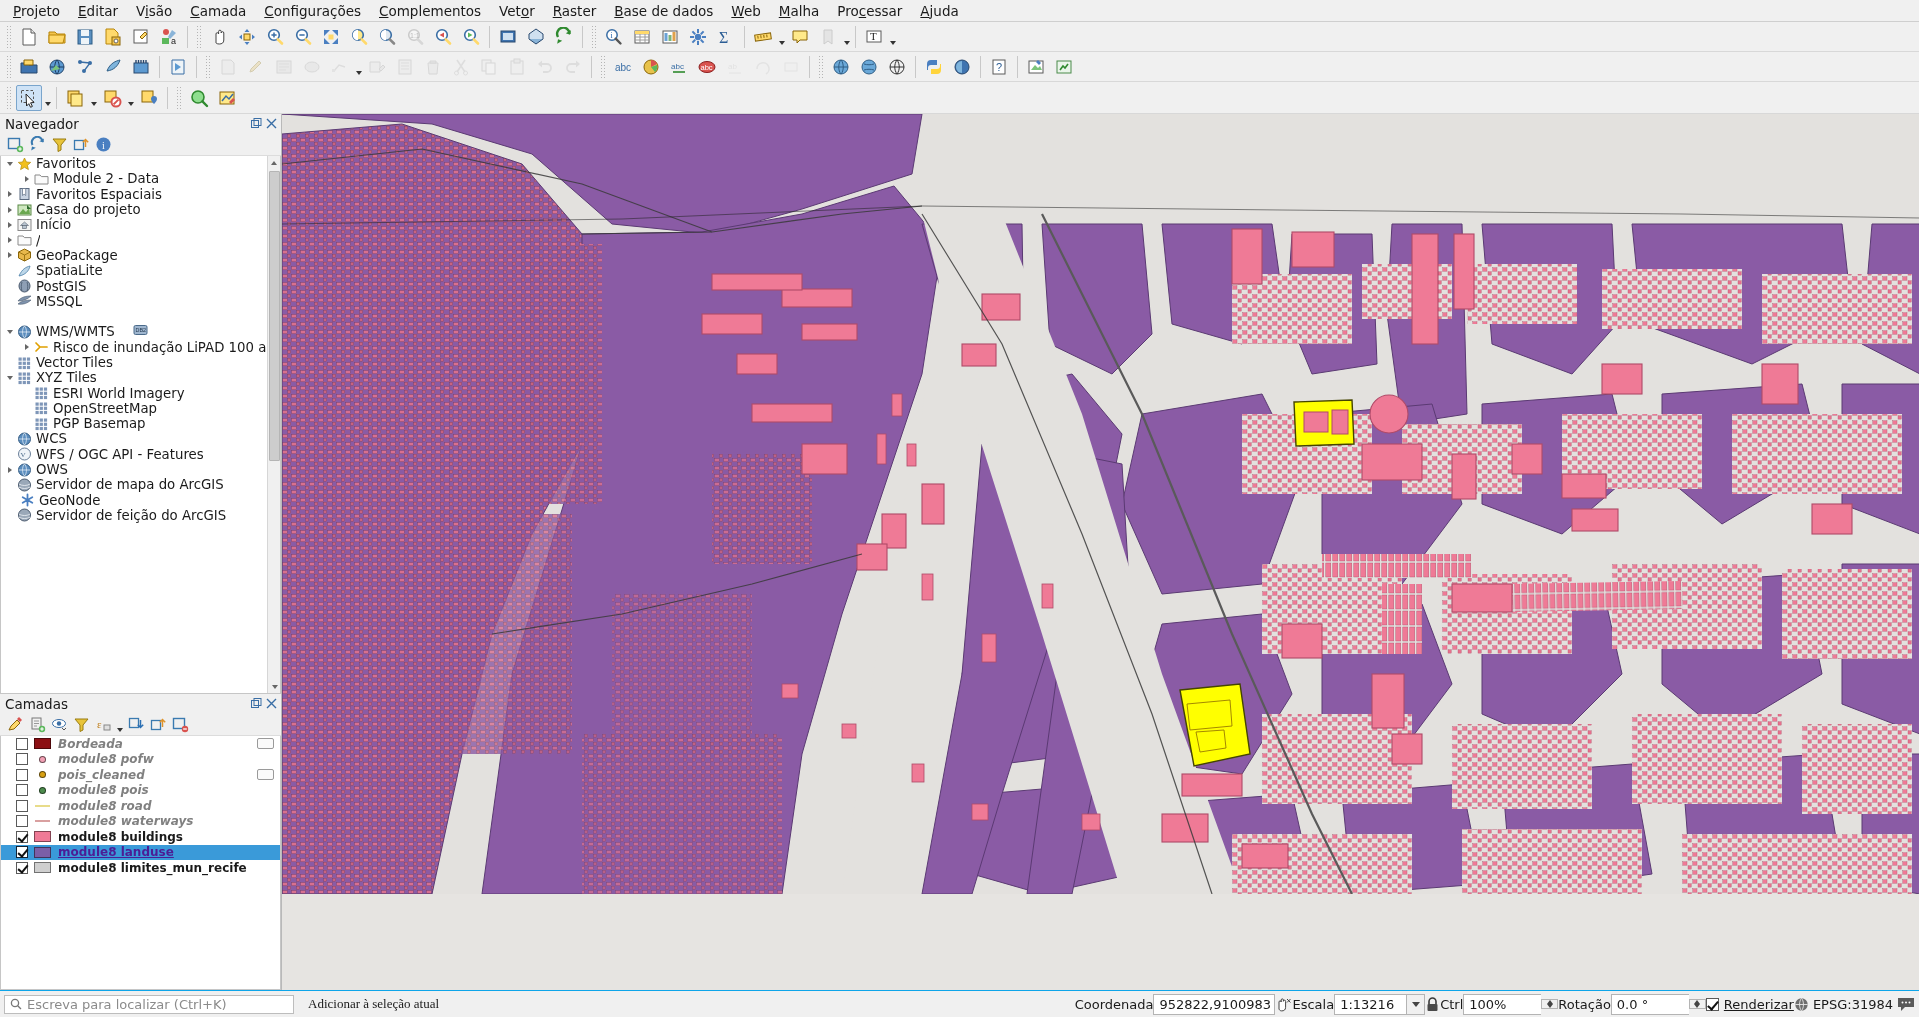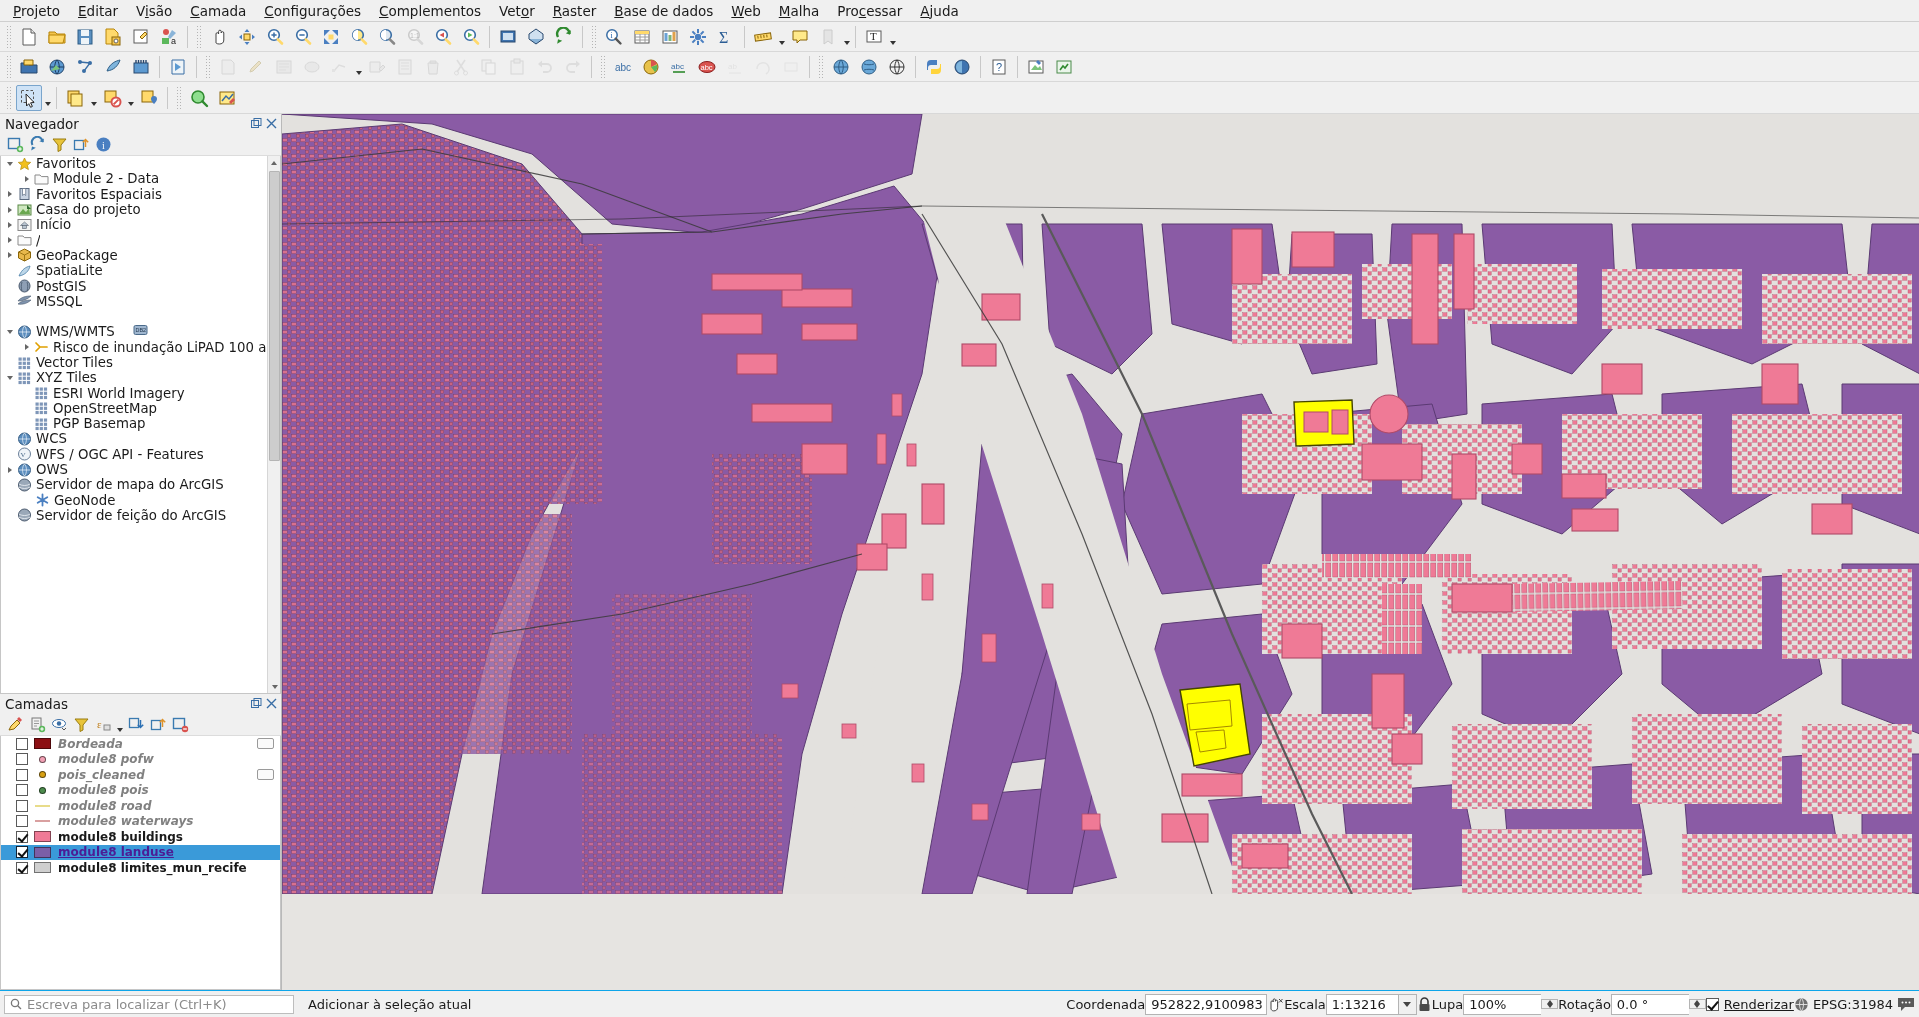--- a/index.html
+++ b/index.html
@@ -115,21 +115,21 @@
 
   
   .statusbar {
     height: 27px; flex:0 0 27px; display:flex; align-items:center;
     background:#f0f0f0; border-top:1px solid #0ea5e9; padding: 0 4px; gap: 0;
   }
   .locator {
     width: 290px; height: 19px; background:#fff; border:1px solid #bdbdbd;
     display:flex; align-items:center; padding: 0 5px; gap: 5px; color:#8b8b8b; font-size:13px;
   }
-  .sb-text { font-size:13px; margin-left: 14px; white-space:nowrap; }
+  .sb-text { font-size:13px; margin-left: 14px; white-space:nowrap;font-family:Liberation Serif, serif; }
   .sb-right { margin-left:auto; display:flex; align-items:center; }
   .sb-lbl { font-size:13px; white-space:nowrap; }
   .sb-field {
     height:21px; background:#fff; border:1px solid #b4b4b4; display:flex; align-items:center;
     padding:0 5px; font-size:13px; white-space:nowrap;
   }
   .sb-field.coord { width: 122px; }
   .sb-combo { display:flex; align-items:stretch; }
   .sb-combo .sb-field { width: 72px; border-right:none; }
   .combo-btn { width:19px; background:#f0f0f0; border:1px solid #b4b4b4; display:flex;align-items:center;justify-content:center; }
@@ -938,21 +938,21 @@
             <div class="row" style="padding-left: 2px;">
               <span class="arrow"></span>
               <span class="ico">
                 <svg width="15" height="14" viewBox="0 0 15 14">
                   <circle cx="7.5" cy="7" r="6" fill="#9aa8b8" stroke="#4a5a6e"></circle>
                   <path d="M2 6c3 2 8 2 11 0M2 9c3 2 8 2 11 0" fill="none" stroke="#f0f4f8" stroke-width="0.8"></path>
                 </svg>
               </span>
               <span class="lbl">Servidor de mapa do ArcGIS</span>
             </div>
-            <div class="row" style="padding-left: 20px;">
+            <div class="row" style="padding-left: 5px;">
               <span class="arrow"></span>
               <span class="ico">
                 <svg width="15" height="14" viewBox="0 0 15 14">
                   <g stroke="#4a7fc1" stroke-width="1.8" stroke-linecap="round">
                     <path d="M7.5 1.5v11M2.7 4.2l9.6 5.6M12.3 4.2L2.7 9.8"></path>
                   </g>
                 </svg>
               </span>
               <span class="lbl">GeoNode</span>
             </div>
@@ -1308,21 +1308,21 @@
       <span class="sb-combo">
         <span class="sb-field">1:13216</span>
         <span class="combo-btn"></span>
       </span>
       <span style="display:flex;align-items:center;">
         <svg width="15" height="17" viewBox="0 0 15 17">
             <path d="M4 8V5.5a3.5 3.5 0 017 0V8" fill="none" stroke="#3a3a3a" stroke-width="1.6"></path>
             <rect x="2.5" y="8" width="10" height="7" rx="1" fill="#4a4a4a"></rect>
           </svg>
       </span>
-      <span class="sb-lbl">Lupa</span>
+      <span class="sb-lbl">Ctrl</span>
       <span class="spin">
         <span class="sb-field">100%</span>
         <span class="spin-btns">
             <div></div>
             <div></div>
           </span>
       </span>
       <span class="sb-lbl">Rotação</span>
       <span class="spin">
         <span class="sb-field">0.0 °</span>

